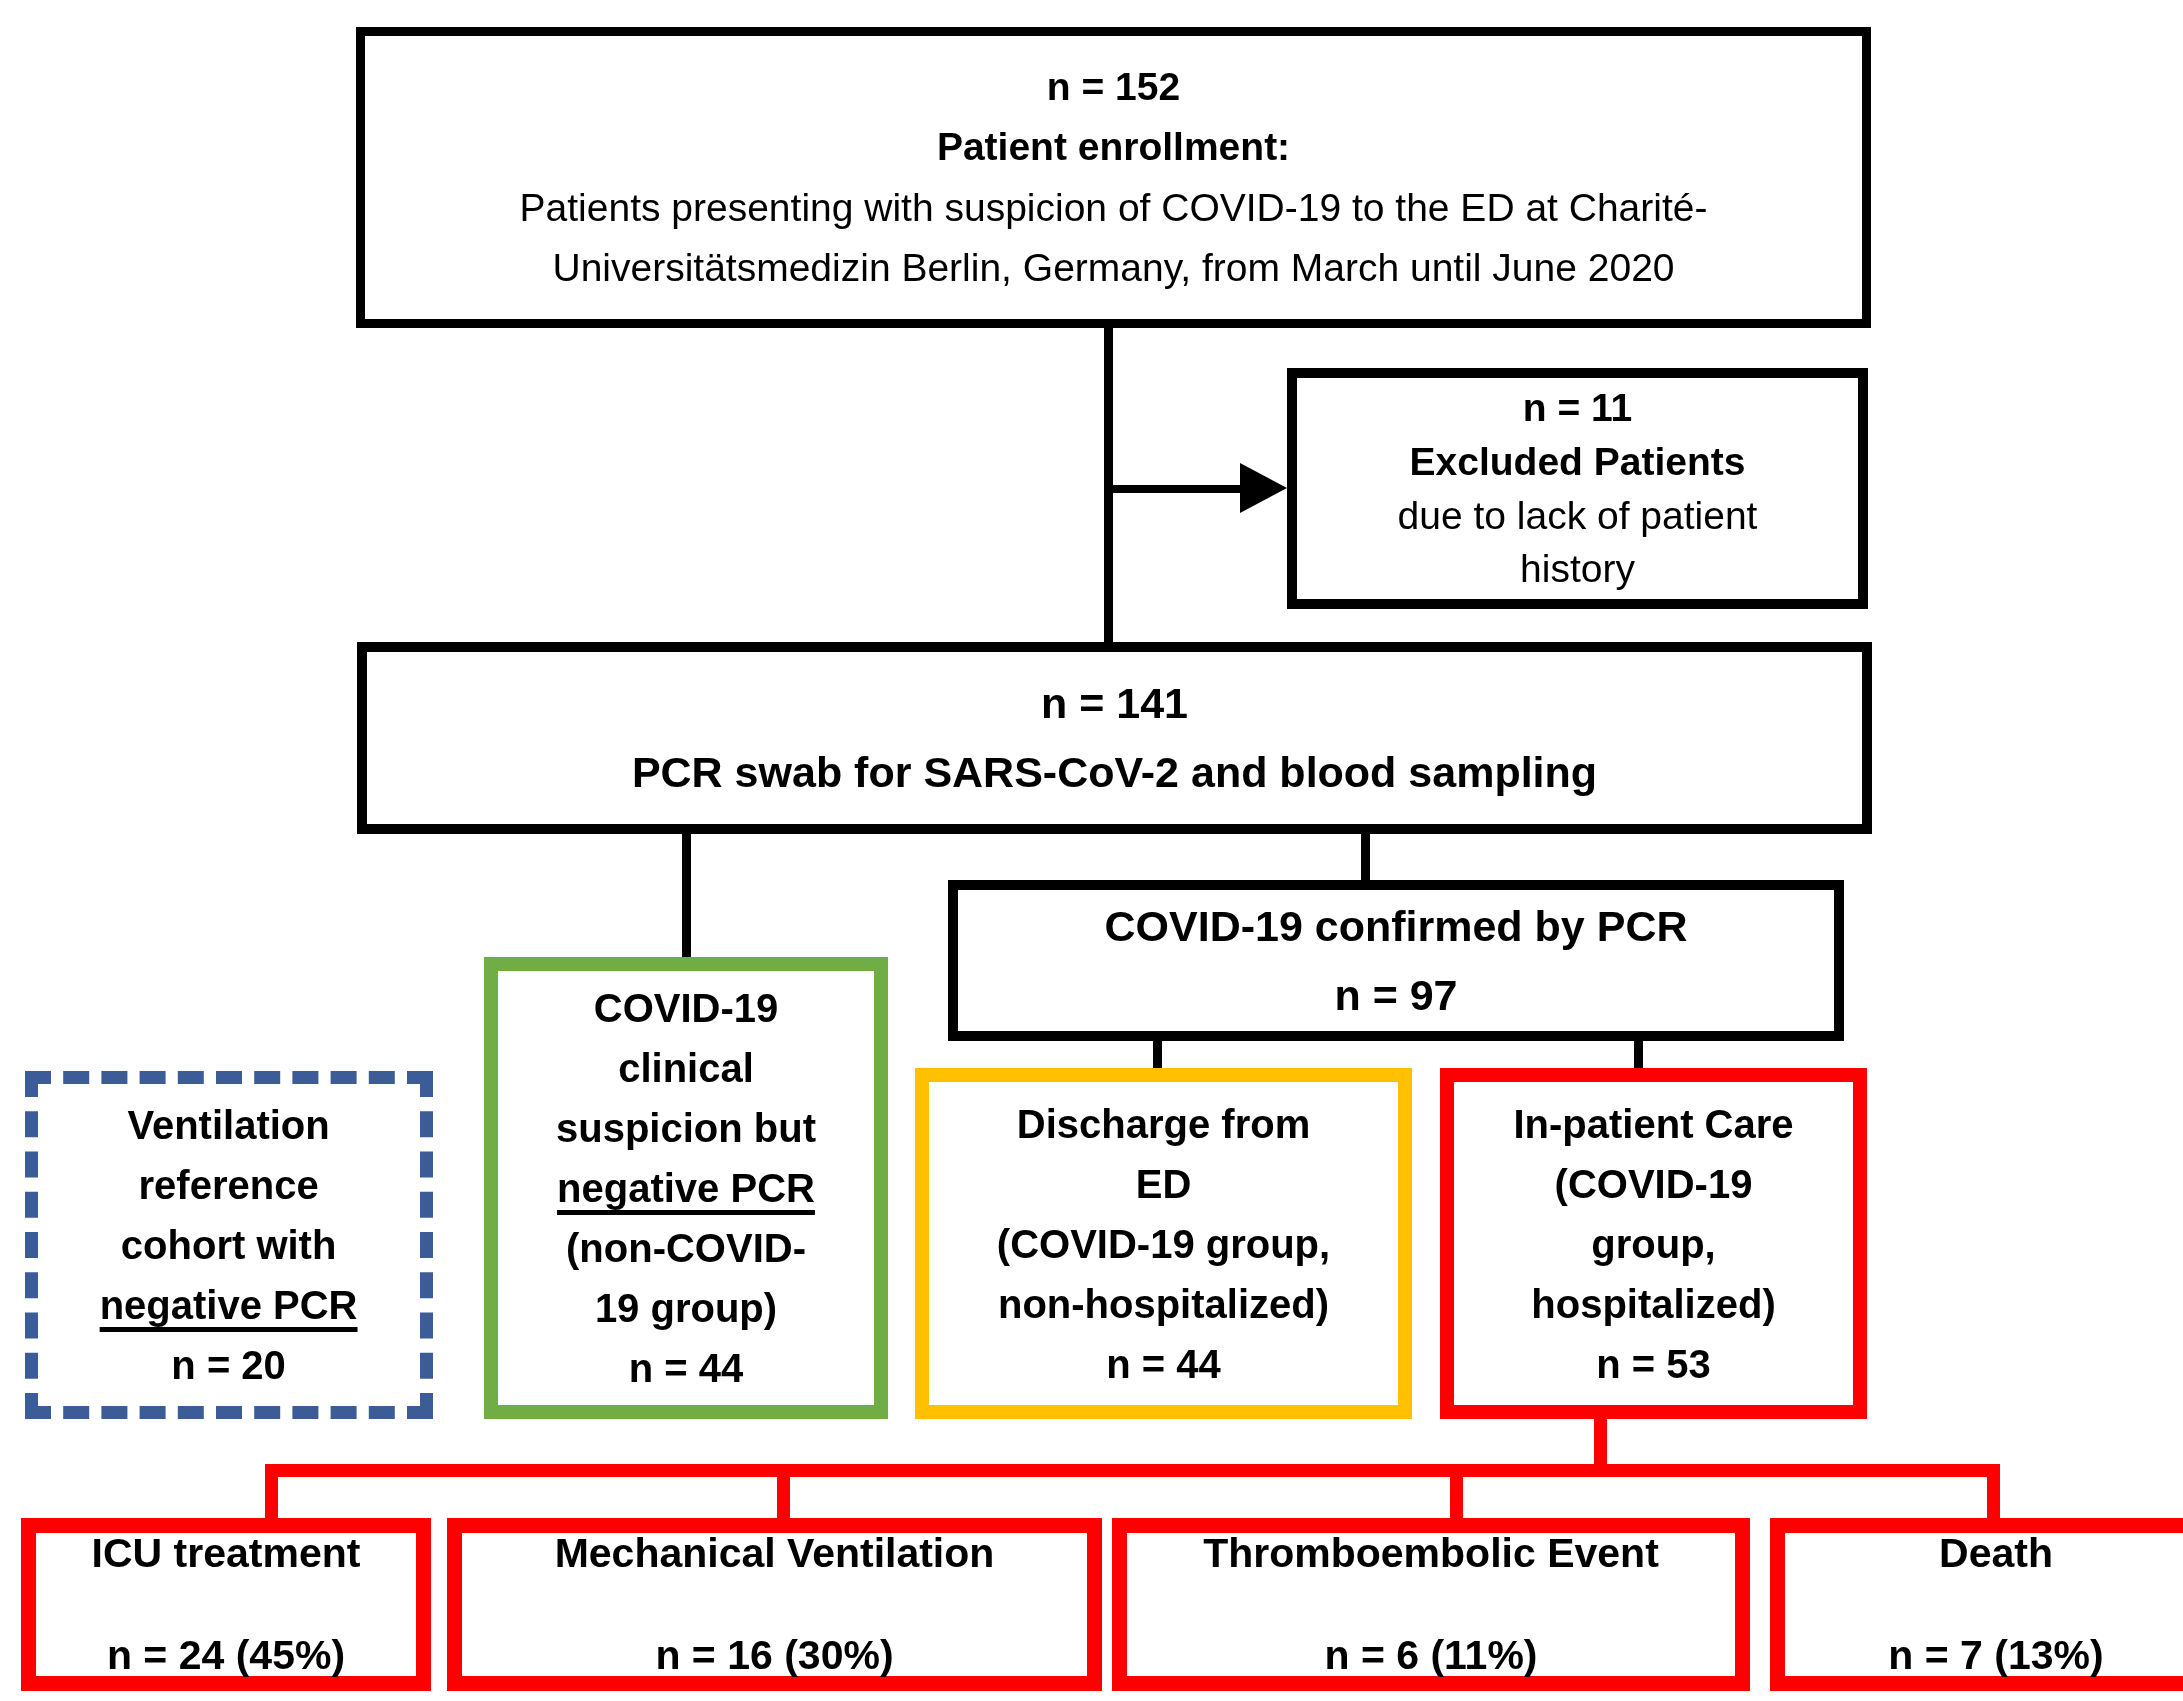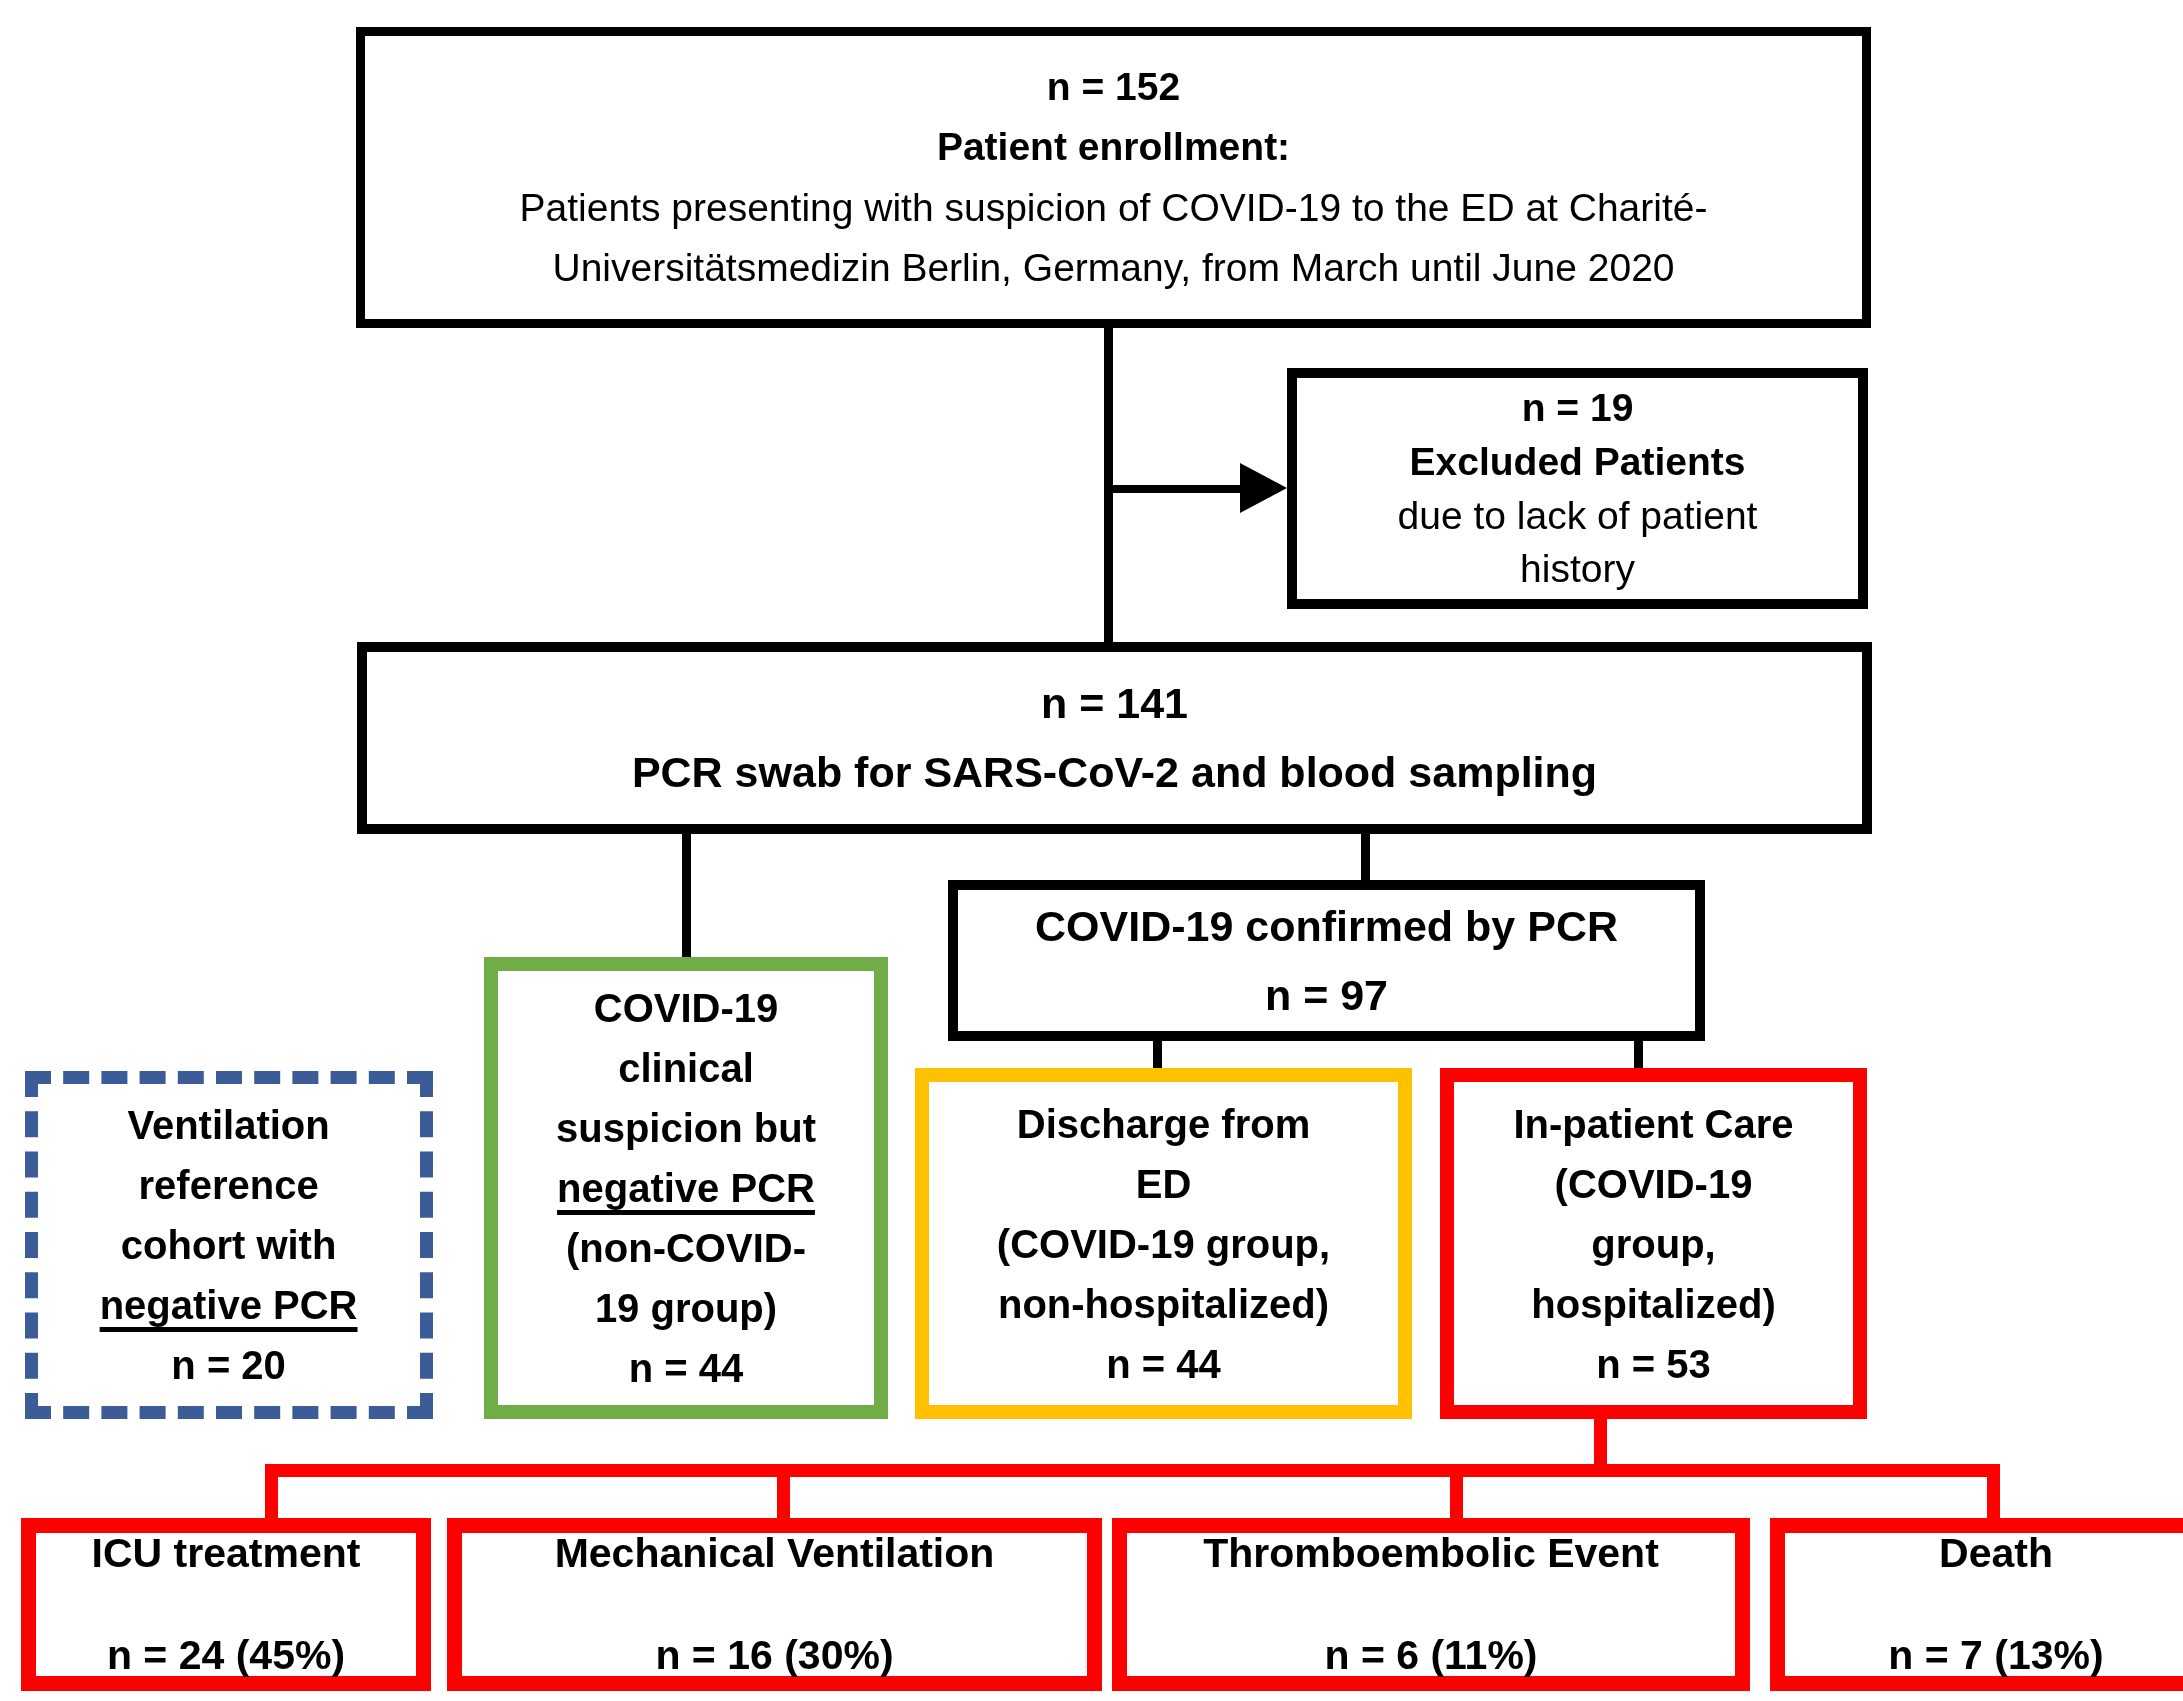--- a/index.html
+++ b/index.html
@@ -70,32 +70,32 @@
   <div class="redline" style="left: 1987px; top: 1464px; width: 13px; height: 57px; background: rgb(255, 0, 0);"></div>
 
   <div class="box b-black-thin fs-enroll" style="left: 356px; top: 27px; width: 1515px; height: 301px; border-color: rgb(0, 0, 0);">
       <div>n = 152</div>
       <div>Patient enrollment:</div>
       <div class="rg">Patients presenting with suspicion of COVID-19 to the ED at Charité-</div>
       <div class="rg">Universitätsmedizin Berlin, Germany, from March until June 2020</div>
     </div>
 
   <div class="box b-black fs-excl" style="left: 1287px; top: 368px; width: 581px; height: 241px; border-color: rgb(0, 0, 0);">
-      <div>n = 19</div>
+      <div>n = 11</div>
       <div>Excluded Patients</div>
       <div class="rg">due to lack of patient</div>
       <div class="rg">history</div>
     </div>
 
   <div class="box b-black fs-wide" style="left: 357px; top: 642px; width: 1515px; height: 192px; border-color: rgb(0, 0, 0);">
       <div>n = 141</div>
       <div>PCR swab for SARS-CoV-2 and blood sampling</div>
     </div>
 
-  <div class="box b-black fs-wide" style="left: 948px; top: 880px; width: 757px; height: 161px; border-color: rgb(0, 0, 0);">
+  <div class="box b-black fs-wide" style="left: 948px; top: 880px; width: 896px; height: 161px; border-color: rgb(0, 0, 0);">
       <div>COVID-19 confirmed by PCR</div>
       <div>n = 97</div>
     </div>
 
   <div class="box b-green fs-col" style="left: 484px; top: 957px; width: 404px; height: 462px; border-color: rgb(112, 173, 71);">
       <div>COVID-19</div>
       <div>clinical</div>
       <div>suspicion but</div>
       <div class="ul">negative PCR</div>
       <div>(non-COVID-</div>

